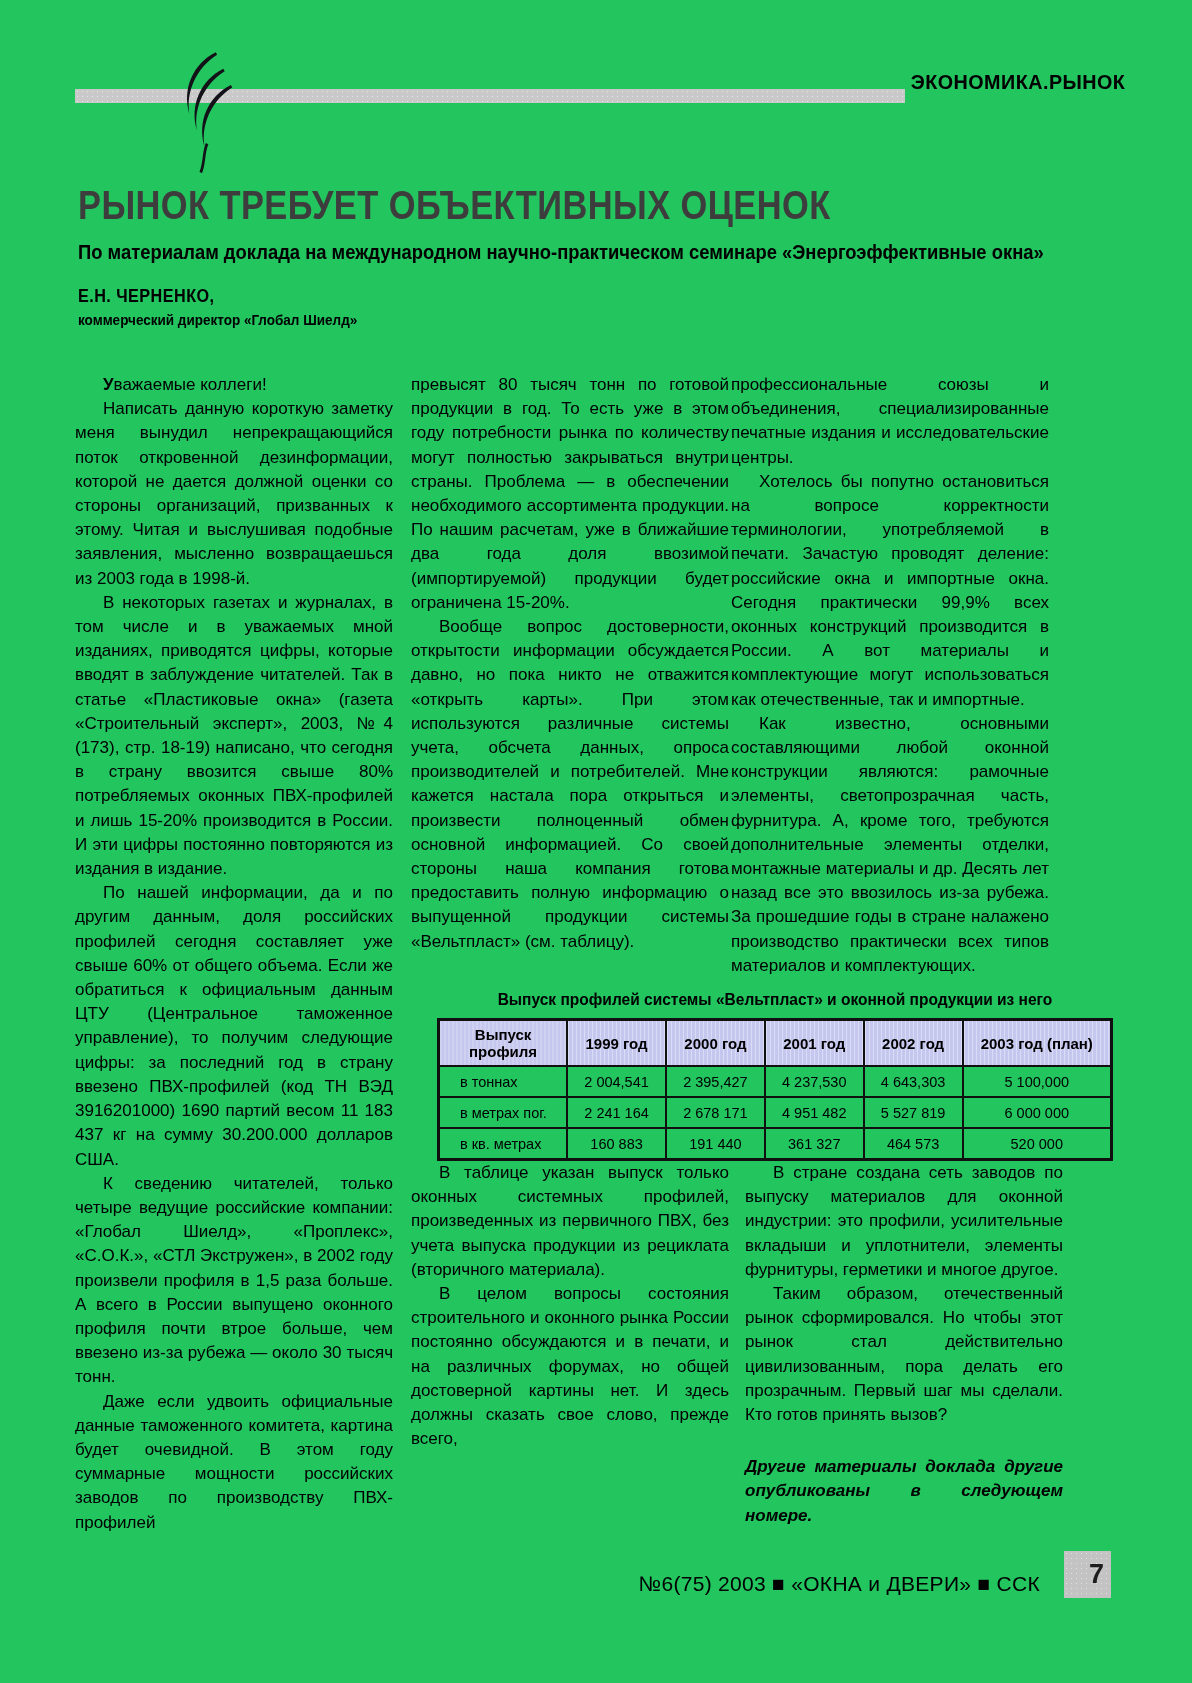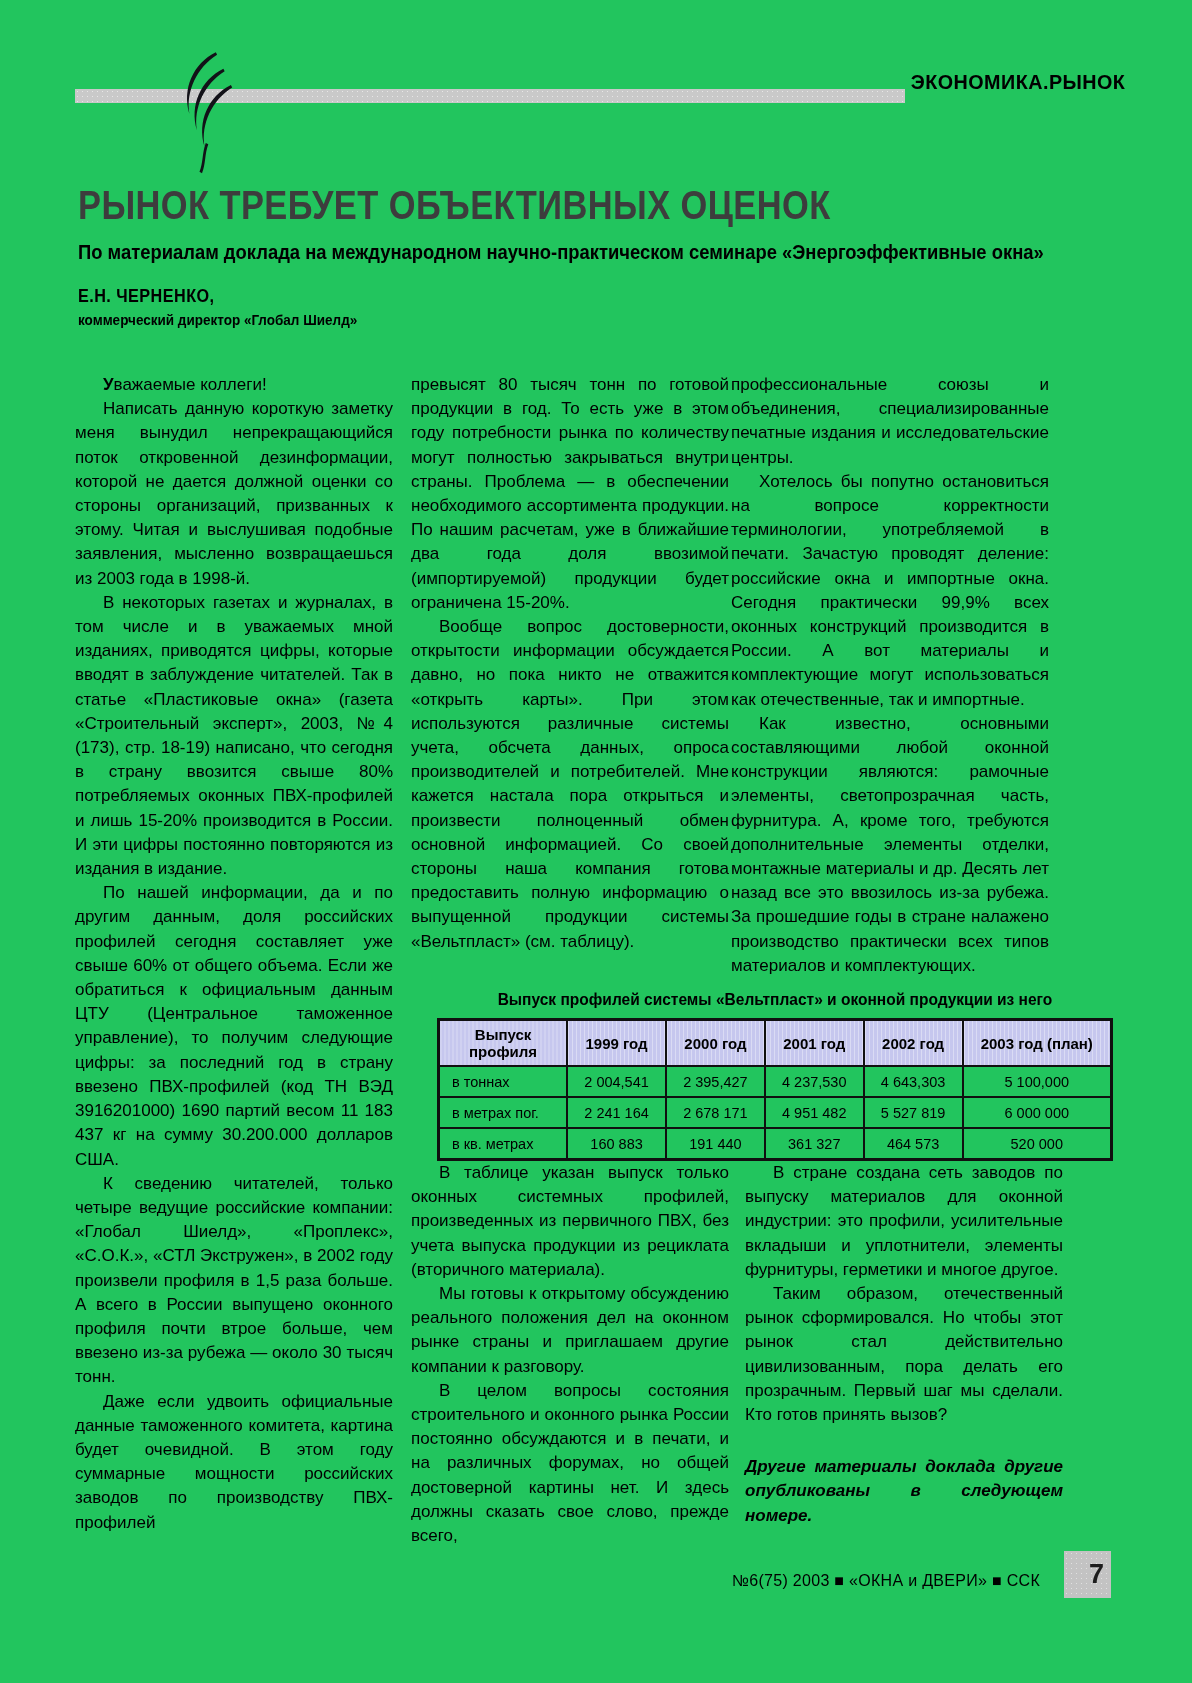--- a/index.html
+++ b/index.html
@@ -37,24 +37,24 @@
   
   .tbl-caption{position:absolute;left:362px;top:618px;width:676px;text-align:center;
                font-size:16px;font-weight:bold;transform:scaleX(.97);transform-origin:center top;}
   .tbl-wrap{position:absolute;left:362px;top:645px;width:676px;}
   table.data{border-collapse:collapse;width:676px;table-layout:fixed;border:3px solid #101010;}
   table.data th{border:2px solid #101010;background:#c6c7ee;
                 background-image:repeating-linear-gradient(90deg, rgba(255,255,255,.35) 0 1px, transparent 1px 4px);
                 font-size:15px;font-weight:bold;height:40px;padding:2px 6px;}
   table.data th:first-child{text-align:center;}
   table.data td{border:2px solid #101010;font-size:14.5px;height:27px;text-align:center;padding:1px 4px;}
-  table.data td:first-child{text-align:left;padding-left:12px;}
+  table.data td:first-child{text-align:left;padding-left:20px;}
   col.c-label{width:19%;} col.c-year{width:14.6%;} col.c-plan{width:22%;}
   
-  .footer-line{position:absolute;right:152px;top:1572px;font-size:16px;letter-spacing:.3px;}
+  .footer-line{position:absolute;right:152px;top:1572px;font-size:21px;letter-spacing:.3px;}
   .page-num-box{position:absolute;left:1064px;top:1551px;width:47px;height:47px;background:#c3c3c3;
                 background-image:radial-gradient(rgba(255,255,255,.5) 20%, transparent 22%);
                 background-size:5px 5px;display:flex;align-items:center;justify-content:flex-end;
                 padding-right:7px;box-sizing:border-box;}
   .page-num{font-size:27px;font-weight:bold;color:#1d1d1d;}
 </style>
 </head>
 <body>
 
 <div class="page">
@@ -146,21 +146,20 @@
             <td>361 327</td>
             <td>464 573</td>
             <td>520 000</td>
           </tr>
         </tbody>
       </table>
     </div>
 
     <div class="col col2-bot">
       <p>В таблице указан выпуск только оконных системных профилей, произведенных из первичного ПВХ, без учета выпуска продукции из рециклата (вторичного материала).</p>
-      <p>Мы готовы к открытому обсуждению реального положения дел на оконном рынке страны и приглашаем другие компании к разговору.</p>
       <p>В целом вопросы состояния строительного и оконного рынка России постоянно обсуждаются и в печати, и на различных форумах, но общей достоверной картины нет. И здесь должны сказать свое слово, прежде всего,</p>
     </div>
 
     <div class="col col3-bot">
       <p>В стране создана сеть заводов по выпуску материалов для оконной индустрии: это профили, усилительные вкладыши и уплотнители, элементы фурнитуры, герметики и многое другое.</p>
       <p>Таким образом, отечественный рынок сформировался. Но чтобы этот рынок стал действительно цивилизованным, пора делать его прозрачным. Первый шаг мы сделали. Кто готов принять вызов?</p>
       <p class="closing-note">Другие материалы доклада другие опубликованы в следующем номере.</p>
     </div>
 
   </div>

